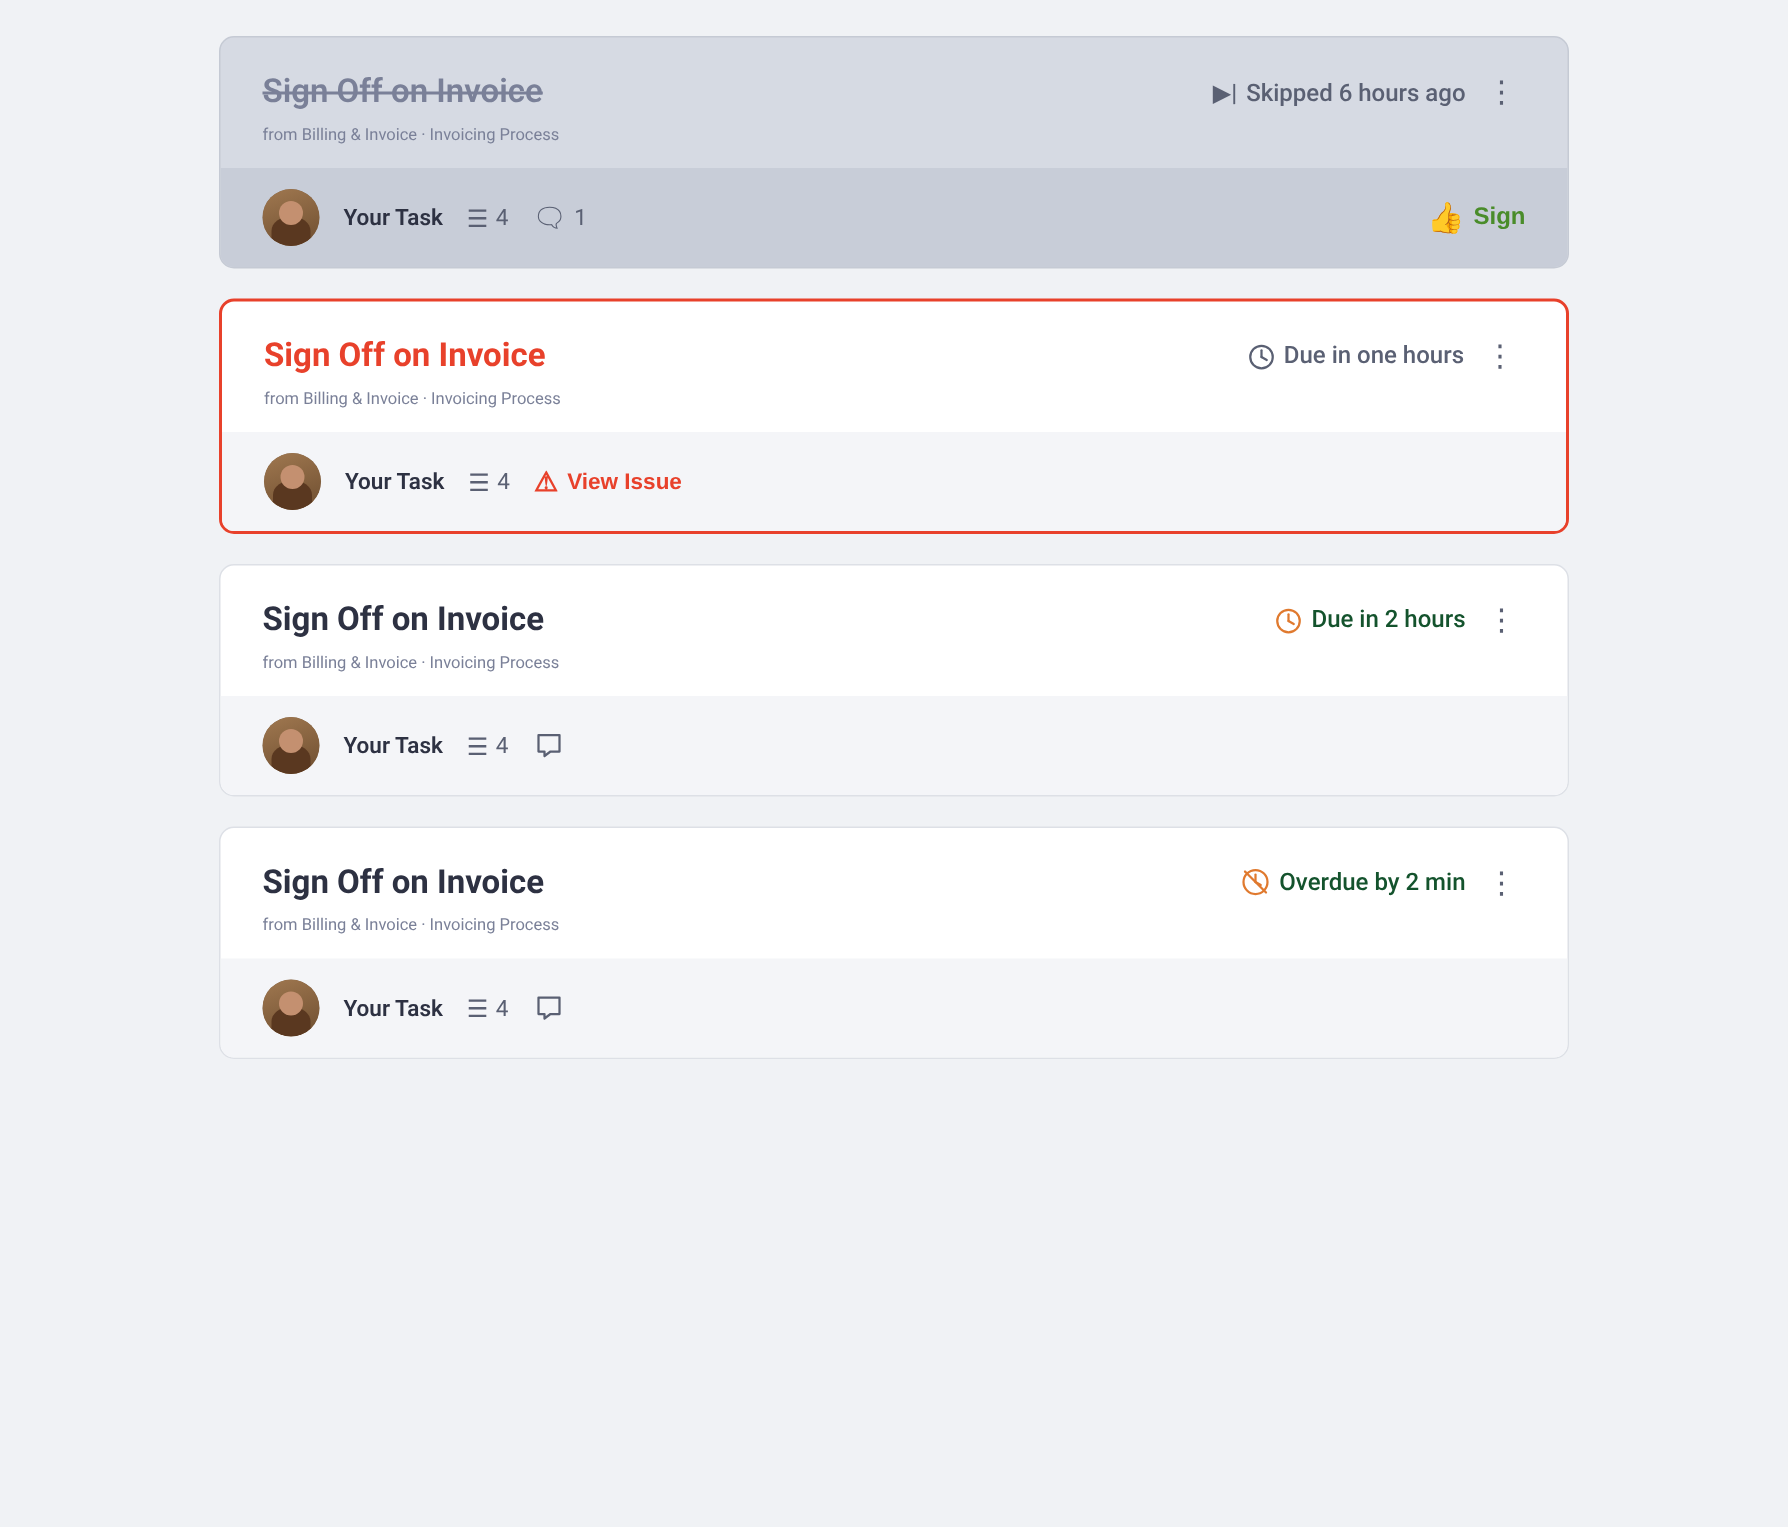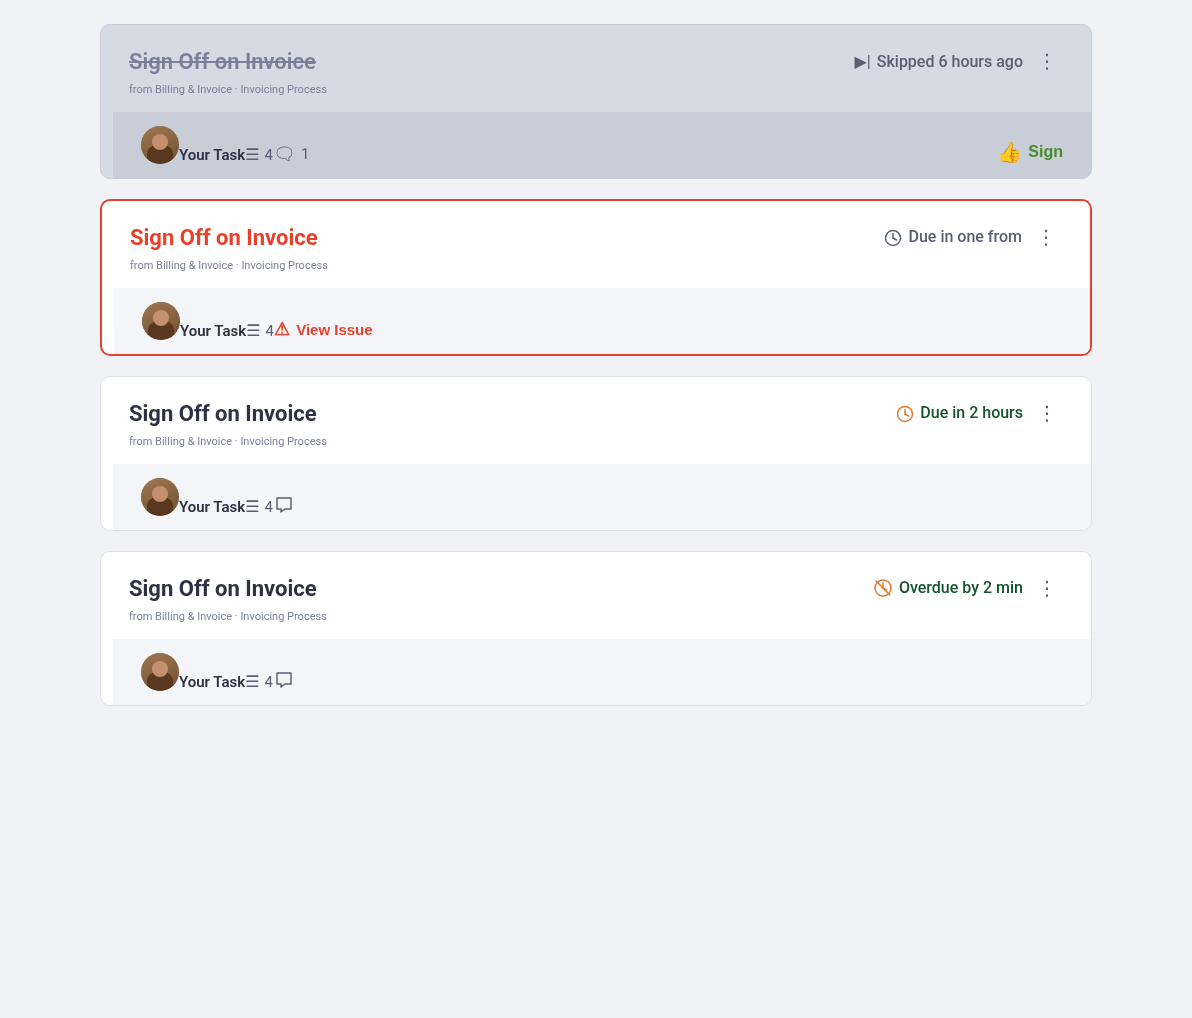--- a/index.html
+++ b/index.html
@@ -8,21 +8,21 @@
       font-family: -apple-system, BlinkMacSystemFont, 'Segoe UI', Roboto, sans-serif;
       display: flex;
       flex-direction: column;
       align-items: center;
       padding: 24px 16px;
       gap: 20px;
       min-height: 1018px;
     }
 
     .task-card {
-      width: 992px;
+      width: 900px;
       border-radius: 10px;
       overflow: hidden;
       border: 1px solid #dde0e6;
       background: #fff;
     }
 
     .task-card.skipped {
       background: #d6dae3;
       border-color: #c5cad4;
     }
@@ -94,22 +94,22 @@
       color: #5a6073;
       cursor: pointer;
       padding: 2px 6px;
       border-radius: 4px;
     }
 
     .card-footer {
       background: #f4f5f8;
       padding: 14px 28px;
       display: flex;
-      align-items: flex-end;
-      margin-left: 12px;
+      align-items: center;
+      gap: 16px;
     }
 
     .task-card.skipped .card-footer {
       background: #c8cdd8;
     }
 
     .avatar {
       width: 38px;
       height: 38px;
       border-radius: 50%;
@@ -232,21 +232,21 @@
       <span class="task-title red-text">Sign Off on Invoice</span>
       <div class="card-status">
         <span class="status-text gray">
           <span>
             <svg width="18" height="18" viewBox="0 0 18 18" fill="none" style="vertical-align:middle;">
               <circle cx="9" cy="9" r="7.5" stroke="#5a6073" stroke-width="1.5" fill="none"></circle>
               <line x1="9" y1="4.5" x2="9" y2="9" stroke="#5a6073" stroke-width="1.5" stroke-linecap="round"></line>
               <line x1="9" y1="9" x2="12.5" y2="11" stroke="#5a6073" stroke-width="1.5" stroke-linecap="round"></line>
             </svg>
           </span>
-          <span>Due in one from</span>
+          <span>Due in one hours</span>
         </span>
         <span class="more-icon">⋮</span>
       </div>
     </div>
     <div class="task-subtitle">from Billing &amp; Invoice · Invoicing Process</div>
   </div>
   <div class="card-footer">
     <div class="avatar">
       <div class="avatar-face"></div>
     </div>

